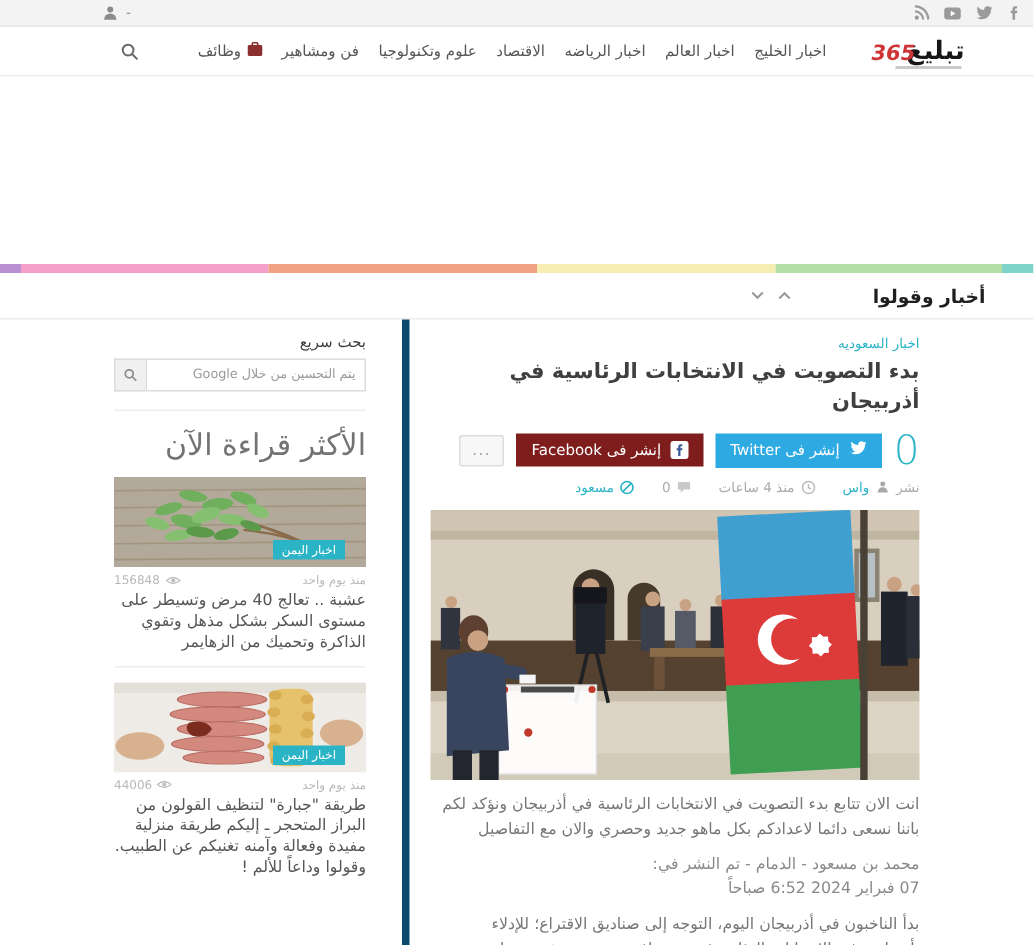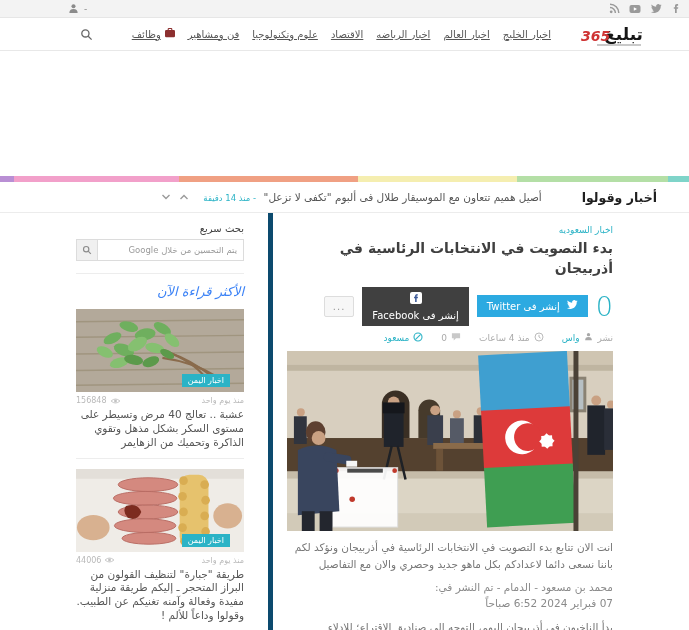--- a/index.html
+++ b/index.html
@@ -20,21 +20,21 @@
   
   .header {
     height:33px; background:#fff; border-bottom:1px solid #e8e8e8;
     display:flex; align-items:center; padding:0 46px 0 80px; gap:14px;
   }
   .logo { position:relative; display:flex; align-items:flex-start; margin-left:16px; cursor:pointer; }
   .logo .ar { font-size:17px; font-weight:bold; color:#161616; letter-spacing:-0.5px; }
   .logo .num { color:#cf3434; font-weight:bold; font-size:14px; font-style:italic; margin-right:-6px; margin-top:4px; }
   .logo .tagline { position:absolute; bottom:-2px; right:2px; width:44px; height:2px; background:#c9c9c9; }
   .nav { display:flex; align-items:center; gap:13px; }
-  .nav-item { font-size:10px; color:#555; cursor:pointer; white-space:nowrap; display:flex; align-items:center; gap:4px;text-decoration:underline; }
+  .nav-item { font-size:10px; color:#555; cursor:pointer; white-space:nowrap; display:flex; align-items:center; gap:4px; }
   .header .search-btn { margin-right:auto; cursor:pointer; display:flex; }
   
   .adspace { height:125px; background:#fff; }
   
   .rainbow { height:6px; display:flex; direction:ltr; }
   .rainbow span { height:100%; }
   
   .breaking {
     height:31px; background:#fff; border-bottom:1px solid #ececec;
     display:flex; align-items:center; padding:0 32px 0 20px;
@@ -53,21 +53,21 @@
   
   .category { font-size:9px; color:#2bb3c6; margin-bottom:4px; cursor:pointer; }
   h1.title { font-size:14px; color:#3f3f3f; font-weight:600; line-height:1.42; margin-bottom:8px; }
   .share-row { display:flex; align-items:center; gap:8px; margin-bottom:6px; }
   .share-count { font-size:27px; color:#2bb3c6; font-weight:300; line-height:1; }
   .btn-share {
     display:flex; align-items:center; gap:6px; color:#fff; font-size:10px;
     padding:5px 10px; border:none; cursor:pointer; font-family:inherit;
   }
   .btn-tw { background:#2caae1; }
-  .btn-fb { background:#404040;flex-direction:column; }
+  .btn-fb { background:#7f1d1d; }
   .fb-badge { width:12px; height:12px; background:#fff; border-radius:2px; display:flex; align-items:center; justify-content:center; }
   .btn-more {
     background:#f7f7f7; border:1px solid #ddd; color:#999; font-size:10px;
     padding:4px 8px; border-radius:2px; cursor:pointer; letter-spacing:1px; font-family:inherit;
   }
   .meta-row { display:flex; align-items:center; gap:5px; font-size:9px; color:#aaa; margin-bottom:7px; }
   .meta-row .lnk { color:#2bb3c6; cursor:pointer; }
   .meta-row .grp { display:flex; align-items:center; gap:4px; }
   .meta-row .sep { width:8px; }
   .hero { width:100%; height:180px; display:block; margin-bottom:8px; }
@@ -79,23 +79,23 @@
   .search-input {
     flex:1; border:1px solid #dcdcdc; font-size:8.5px; padding:0 6px;
     color:#555; direction:rtl; font-family:inherit; outline:none; background:#fff;
   }
   .search-input::placeholder { color:#9a9a9a; }
   .search-go {
     width:21px; border:1px solid #dcdcdc; border-right:none; background:#f0f0f0;
     display:flex; align-items:center; justify-content:center; cursor:pointer;
   }
   .sb-divider { border-top:1px solid #ededed; margin:4px 0 10px; }
-  .most-read { font-size:13px; color:#3b82f6; font-weight:500; margin-bottom:10px;font-style:italic; }
+  .most-read { font-size:20px; color:#737373; font-weight:500; margin-bottom:10px; }
   .card { margin-bottom:4px; }
-  .thumb { position:relative; width:100%; height:83px; cursor:pointer; }
+  .thumb { position:relative; width:100%; height:60px; cursor:pointer; }
   .thumb svg { width:100%; height:100%; display:block; }
   .badge {
     position:absolute; bottom:5px; right:14px; background:#2bb3c6; color:#fff;
     font-size:8px; padding:2px 6px; cursor:pointer;
   }
   .card-meta {
     display:flex; justify-content:space-between; align-items:center;
     font-size:8px; color:#b9b9b9; margin:4px 0 3px;
   }
   .card-meta .views { display:flex; align-items:center; gap:3px; }
@@ -190,24 +190,20 @@
   <span style="width:2%;background:#b98fd4"></span>
   <span style="width:24%;background:#f2a0ca"></span>
   <span style="width:26%;background:#f0a083"></span>
   <span style="width:23%;background:#f5eeb0"></span>
   <span style="width:22%;background:#b4dfa6"></span>
   <span style="width:3%;background:#7fd4c9"></span>
 </div>
 
 <div class="breaking">
   <span class="breaking-label">أخبار وقولوا</span>
-  <span class="ticker">
-    <span>أصيل هميم تتعاون مع الموسيقار طلال فى ألبوم "تكفى لا تزعل"</span>
-    <span class="time">- منذ 14 دقيقة</span>
-  </span>
   <span class="ticker-arrows">
     <svg width="10" height="8" viewBox="0 0 10 8">
         <polyline points="1.5,6 5,2.5 8.5,6" fill="none" stroke="#9a9a9a" stroke-width="1.4"></polyline>
       </svg>
     <svg width="10" height="8" viewBox="0 0 10 8">
         <polyline points="1.5,2 5,5.5 8.5,2" fill="none" stroke="#9a9a9a" stroke-width="1.4"></polyline>
       </svg>
   </span>
 </div>
 

